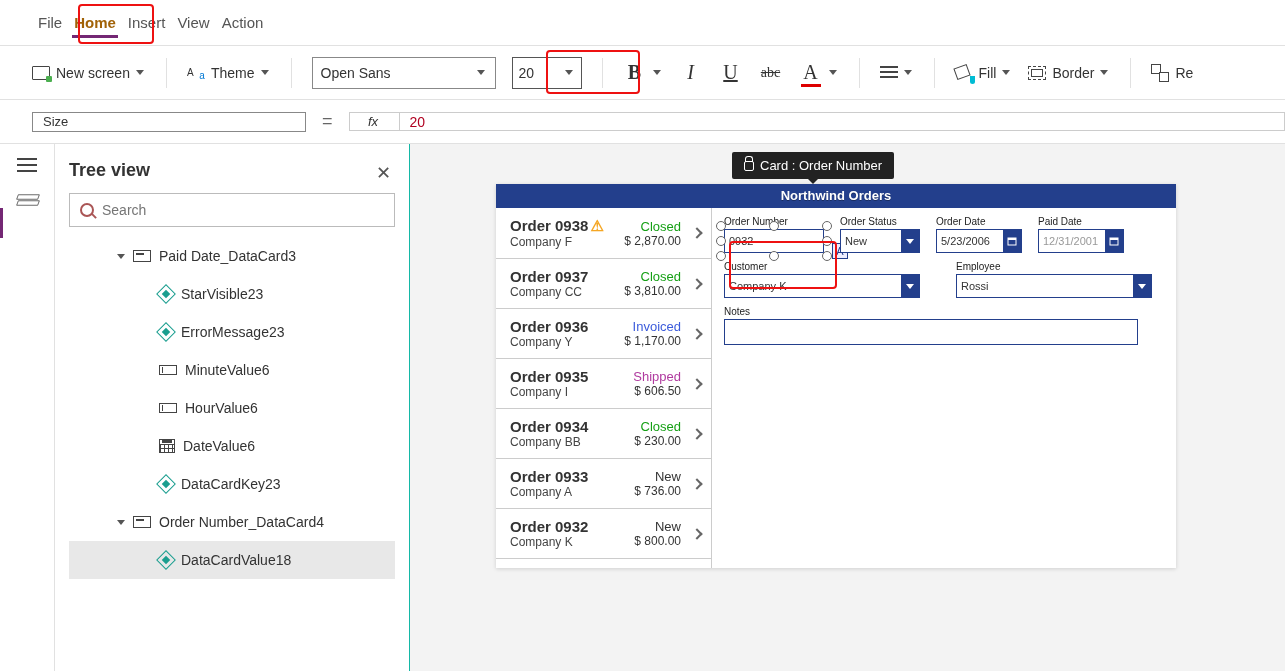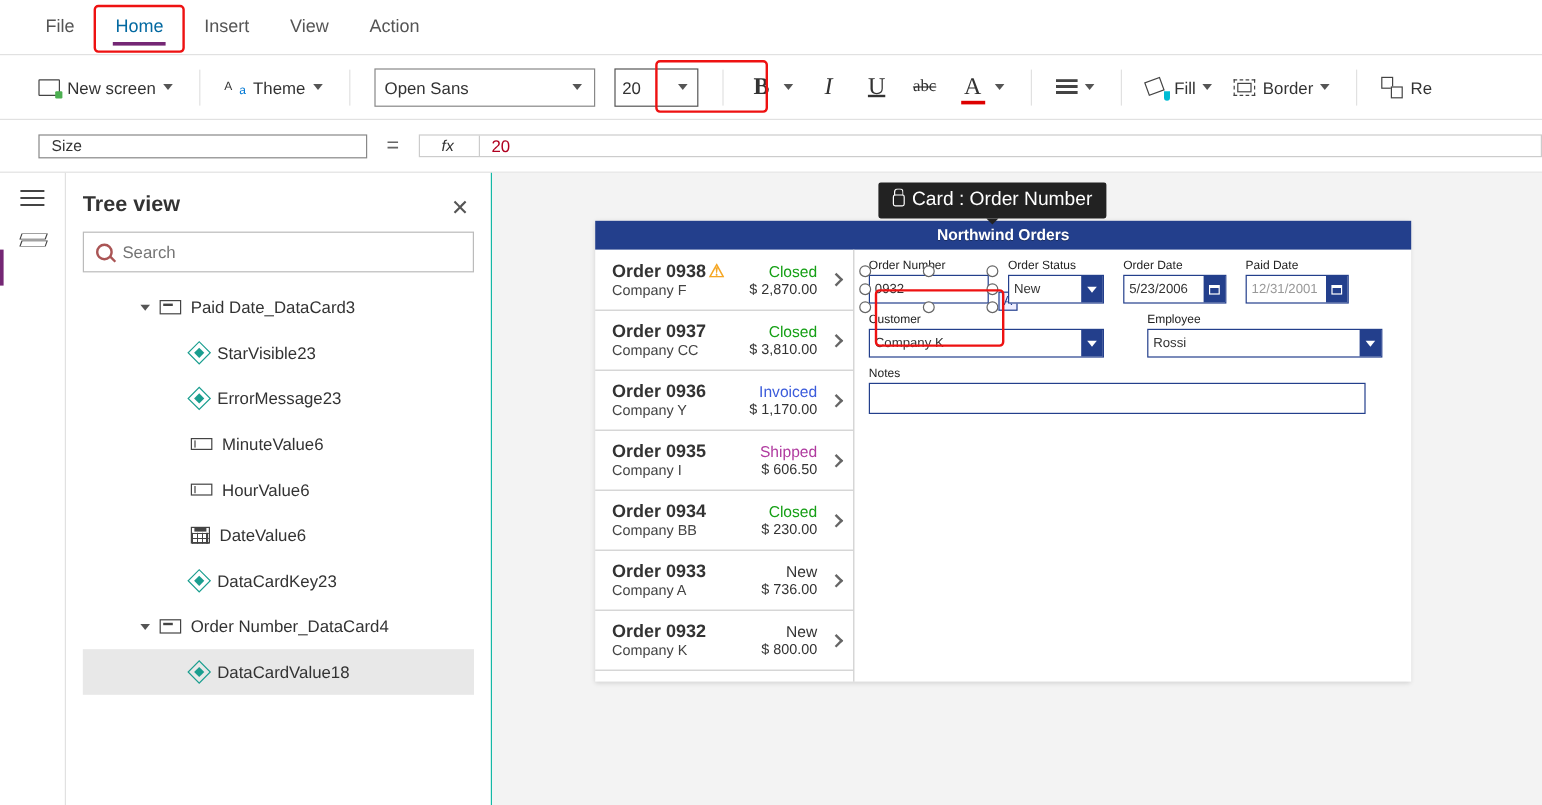--- a/index.html
+++ b/index.html
@@ -1,21 +1,21 @@
 <!DOCTYPE html>
 <html><head>
 <meta charset="utf-8">
 <style>
   * { box-sizing: border-box; margin: 0; padding: 0; font-family: "Segoe UI", sans-serif; }
   body { width: 1285px; height: 671px; background: #fff; font-size: 13px; color: #333; overflow: hidden; position: relative; }
 
   
-  .menu-tabs { display: flex; align-items: center; height: 46px; border-bottom: 1px solid #e1e1e1; padding-left: 32px; gap: 22px; }
+  .menu-tabs { display: flex; align-items: center; height: 46px; border-bottom: 1px solid #e1e1e1; padding-left: 32px; }
   .menu-tab { font-size: 15px; color: #555; padding: 6px 6px; cursor: pointer; position: relative; }
-  .menu-tab.active { color: #0369a1; font-weight: 400; }
+  .menu-tab.active { color: #a16207; font-weight: 700; }
   .menu-tab.active::after { content: ""; position: absolute; left: 4px; right: 4px; bottom: -1px; height: 3px; background: #742774; }
 
   
   .ribbon { display: flex; align-items: center; height: 54px; border-bottom: 1px solid #e1e1e1; padding-left: 32px; gap: 16px; font-size: 14px; color: #333; }
   .ribbon .group { display: flex; align-items: center; gap: 6px; }
   .ribbon .sep { width: 1px; height: 30px; background: #e1e1e1; margin: 0 4px; }
   .ribbon .dd { width: 10px; height: 10px; display:inline-block; position:relative; }
   .ribbon .dd::after { content:""; position:absolute; left:0; top:2px; border-left:4px solid transparent; border-right:4px solid transparent; border-top:5px solid #555; }
   .icon-box { width:18px;height:14px;border:1px solid #444;border-radius:1px;position:relative;display:inline-block;}
   .icon-box::after{content:"";position:absolute;right:-3px;bottom:-3px;width:6px;height:6px;background:#4caf50;border-radius:1px;}
@@ -110,21 +110,21 @@
 
   
   .sel-wrap{position:relative;}
   .sel-handles{position:absolute;inset:-2px;pointer-events:none;}
   .handle{position:absolute;width:10px;height:10px;border:1px solid #666;border-radius:50%;background:#fff;}
   .h-tl{left:-6px;top:-6px;} .h-tm{left:calc(50% - 5px);top:-6px;} .h-tr{right:-6px;top:-6px;}
   .h-ml{left:-6px;top:calc(50% - 5px);} .h-mr{right:-6px;top:calc(50% - 5px);}
   .h-bl{left:-6px;bottom:-6px;} .h-bm{left:calc(50% - 5px);bottom:-6px;} .h-br{right:-6px;bottom:-6px;}
   .a-badge{position:absolute;right:-24px;bottom:-6px;width:16px;height:16px;border:1px solid #233f8c;background:#eef;color:#233f8c;font-size:11px;text-align:center;line-height:14px;}
 
-  .tooltip{position:absolute;left:236px;top:-32px;background:#222;color:#fff;font-size:16px;padding:6px 12px;border-radius:2px;display:flex;align-items:center;gap:6px;z-index:5;}
+  .tooltip{position:absolute;left:236px;top:-32px;background:#222;color:#fff;font-size:13px;padding:6px 12px;border-radius:2px;display:flex;align-items:center;gap:6px;z-index:5;}
   .lock{width:10px;height:10px;border:1.5px solid #fff;border-radius:2px;position:relative;display:inline-block;}
   .lock::before{content:"";position:absolute;width:6px;height:5px;border:1.5px solid #fff;border-bottom:none;border-radius:3px 3px 0 0;left:0;top:-6px;}
   .tooltip::after{content:"";position:absolute;left:50%;bottom:-5px;margin-left:-5px;border-left:5px solid transparent;border-right:5px solid transparent;border-top:5px solid #222;}
 
   
   .hl{position:absolute;border:2px solid #e11;border-radius:4px;pointer-events:none;z-index:10;}
   .hl1{left:78px;top:4px;width:76px;height:40px;}
   .hl2{left:546px;top:50px;width:94px;height:44px;}
   .hl3{left:729px;top:241px;width:108px;height:48px;}
 </style>

